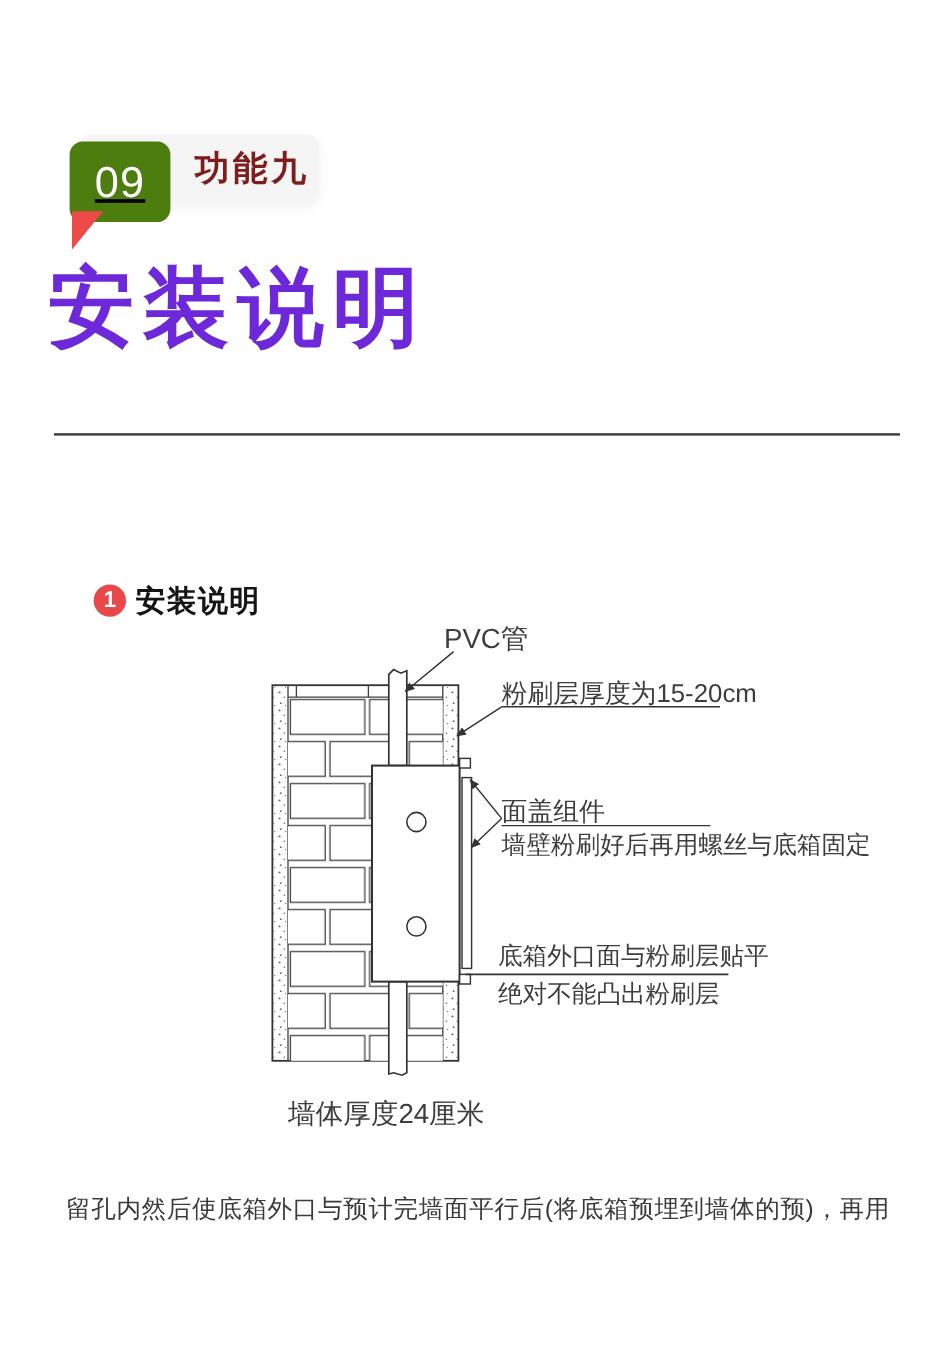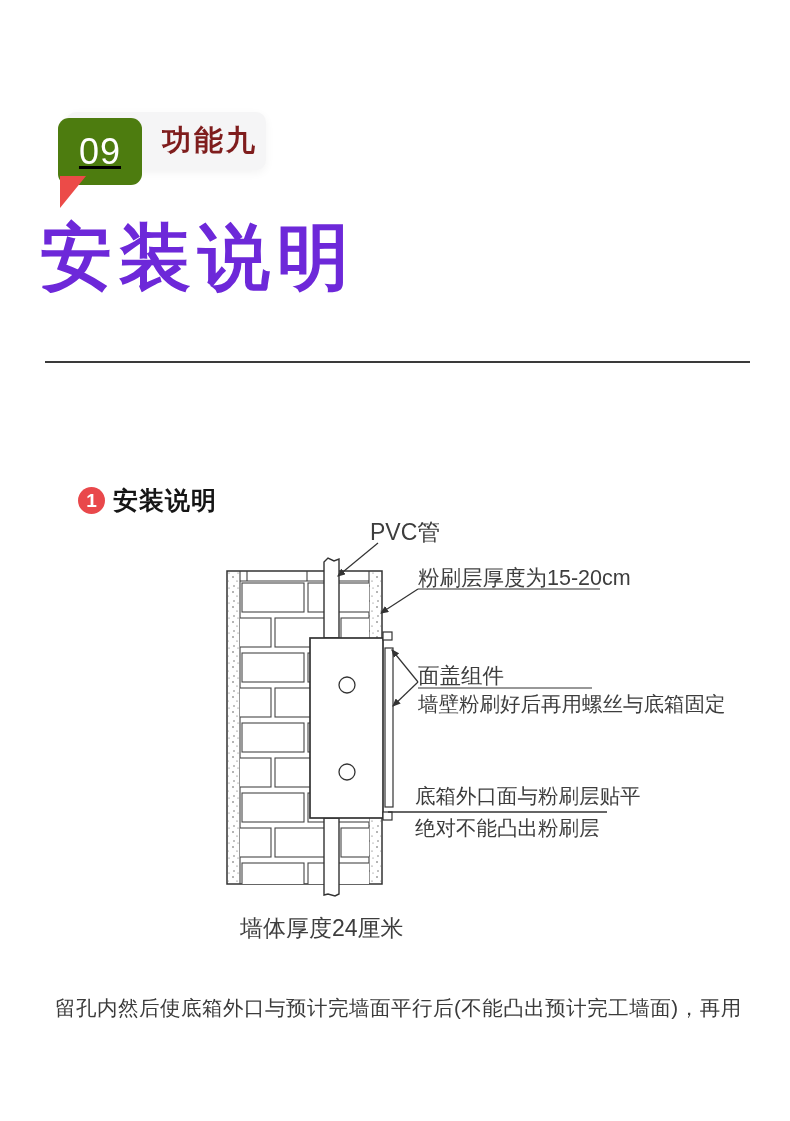--- a/index.html
+++ b/index.html
@@ -155,16 +155,16 @@
     <text class="dg-label" x="175" y="40" font-size="23">PVC管</text>
     <text class="dg-label" x="223" y="85" font-size="21.5">粉刷层厚度为15-20cm</text>
     <text class="dg-label" x="223" y="183" font-size="21.5">面盖组件</text>
     <text class="dg-label" x="223" y="211" font-size="20.5">墙壁粉刷好后再用螺丝与底箱固定</text>
     <text class="dg-label" x="220" y="303" font-size="20.5">底箱外口面与粉刷层贴平</text>
     <text class="dg-label" x="220" y="335" font-size="20.5">绝对不能凸出粉刷层</text>
     <text class="dg-label" x="45" y="436" font-size="23">墙体厚度24厘米</text>
   </svg>
 
   <div class="body-par">
-    <div>留孔内然后使底箱外口与预计完墙面平行后(不能凸出预计完工墙面)，再用</div>
+    <div>留孔内然后使底箱外口与预计完墙面平行后(将底箱预埋到墙体的预)，再用</div>
   </div>
 
 </div>
 
 </body></html>

